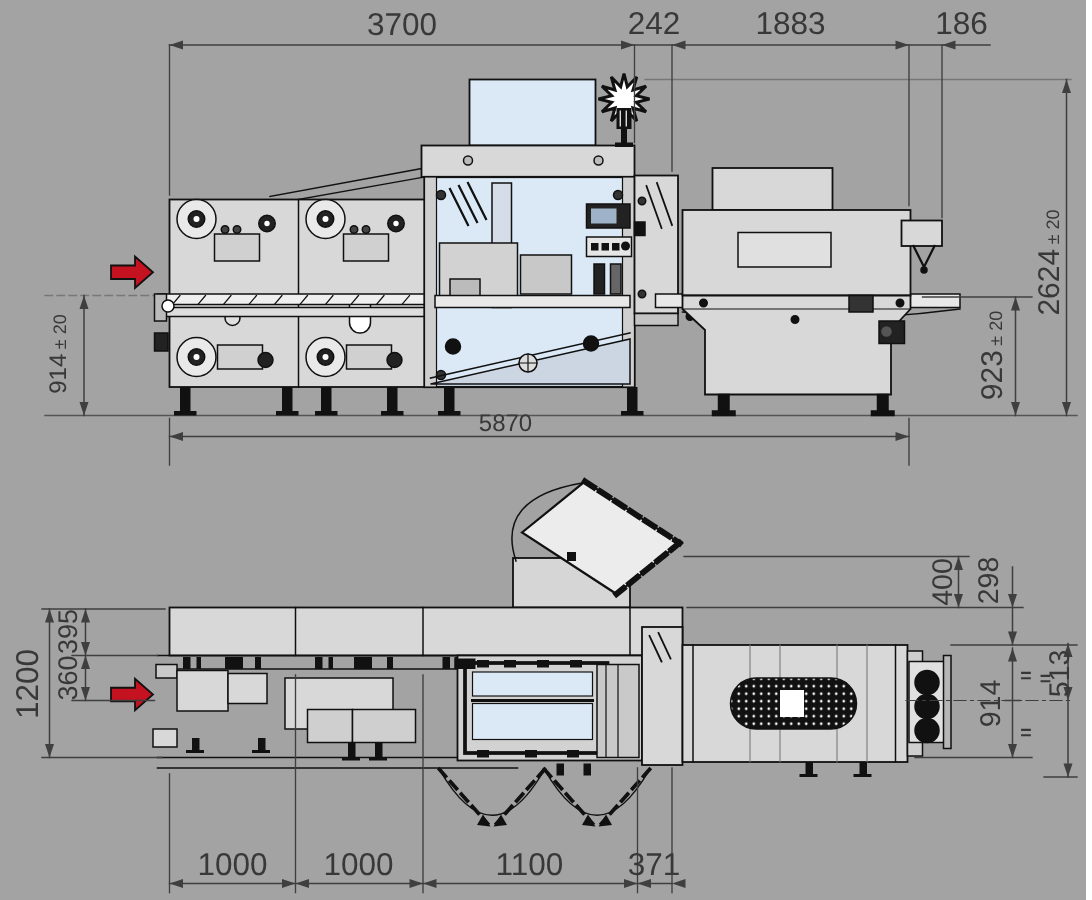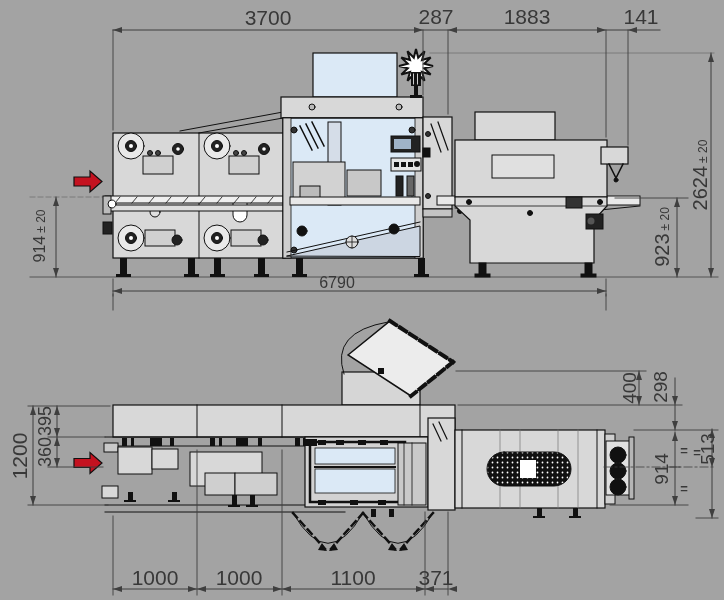--- a/index.html
+++ b/index.html
@@ -314,24 +314,24 @@
       <path d="M456,371 H646 M458,405 H682 M634,430 H718 M610,505 H688 M696,518 H718" fill="none" stroke-width="0.9"></path>
       <path d="M639,371 V405 M675,378 V430 M675,432 V505 M712,429 V518" fill="none"></path>
       <path d="M670,467 H680" fill="none" stroke-width="1"></path>
       <path d="M604,467 H716" fill="none" stroke-width="0.8" stroke-dasharray="8,3,2,3"></path>
       <path d="M639,371 l-3,9 h6 z M639,405 l-3,-9 h6 z M675,405 l-3,-9 h6 z M675,430 l-3,-9 h6 z M675,432 l-3,9 h6 z M675,505 l-3,-9 h6 z M712,429 l-3,9 h6 z M712,467 l-3,-9 h6 z M712,518 l-3,-9 h6 z" stroke="none"></path>
     </g>
   </g>
 </svg>
 
 <div class="dim s21" style="left:268px;top:17px">3700</div>
-<div class="dim s21" style="left:436px;top:16px">287</div>
+<div class="dim s21" style="left:436px;top:16px">242</div>
 <div class="dim s21" style="left:527px;top:16px">1883</div>
-<div class="dim s21" style="left:641px;top:16px">141</div>
-<div class="dim s16" style="left:337px;top:283px">6790</div>
+<div class="dim s21" style="left:641px;top:16px">186</div>
+<div class="dim s16" style="left:337px;top:283px">5870</div>
 
 <div class="dim rot s20" style="left:700px;top:175px"><span>2624</span><span class="tol">± 20</span></div>
 <div class="dim rot s20" style="left:662px;top:237px"><span>923</span><span class="tol">± 20</span></div>
 <div class="dim rot s16" style="left:40px;top:236px"><span>914</span><span class="tol">± 20</span></div>
 
 <div class="dim rot s21" style="left:19px;top:456px">1200</div>
 <div class="dim rot s18" style="left:45px;top:421px">395</div>
 <div class="dim rot s18" style="left:45px;top:452px">360</div>
 
 <div class="dim s21" style="left:155px;top:577px">1000</div>

